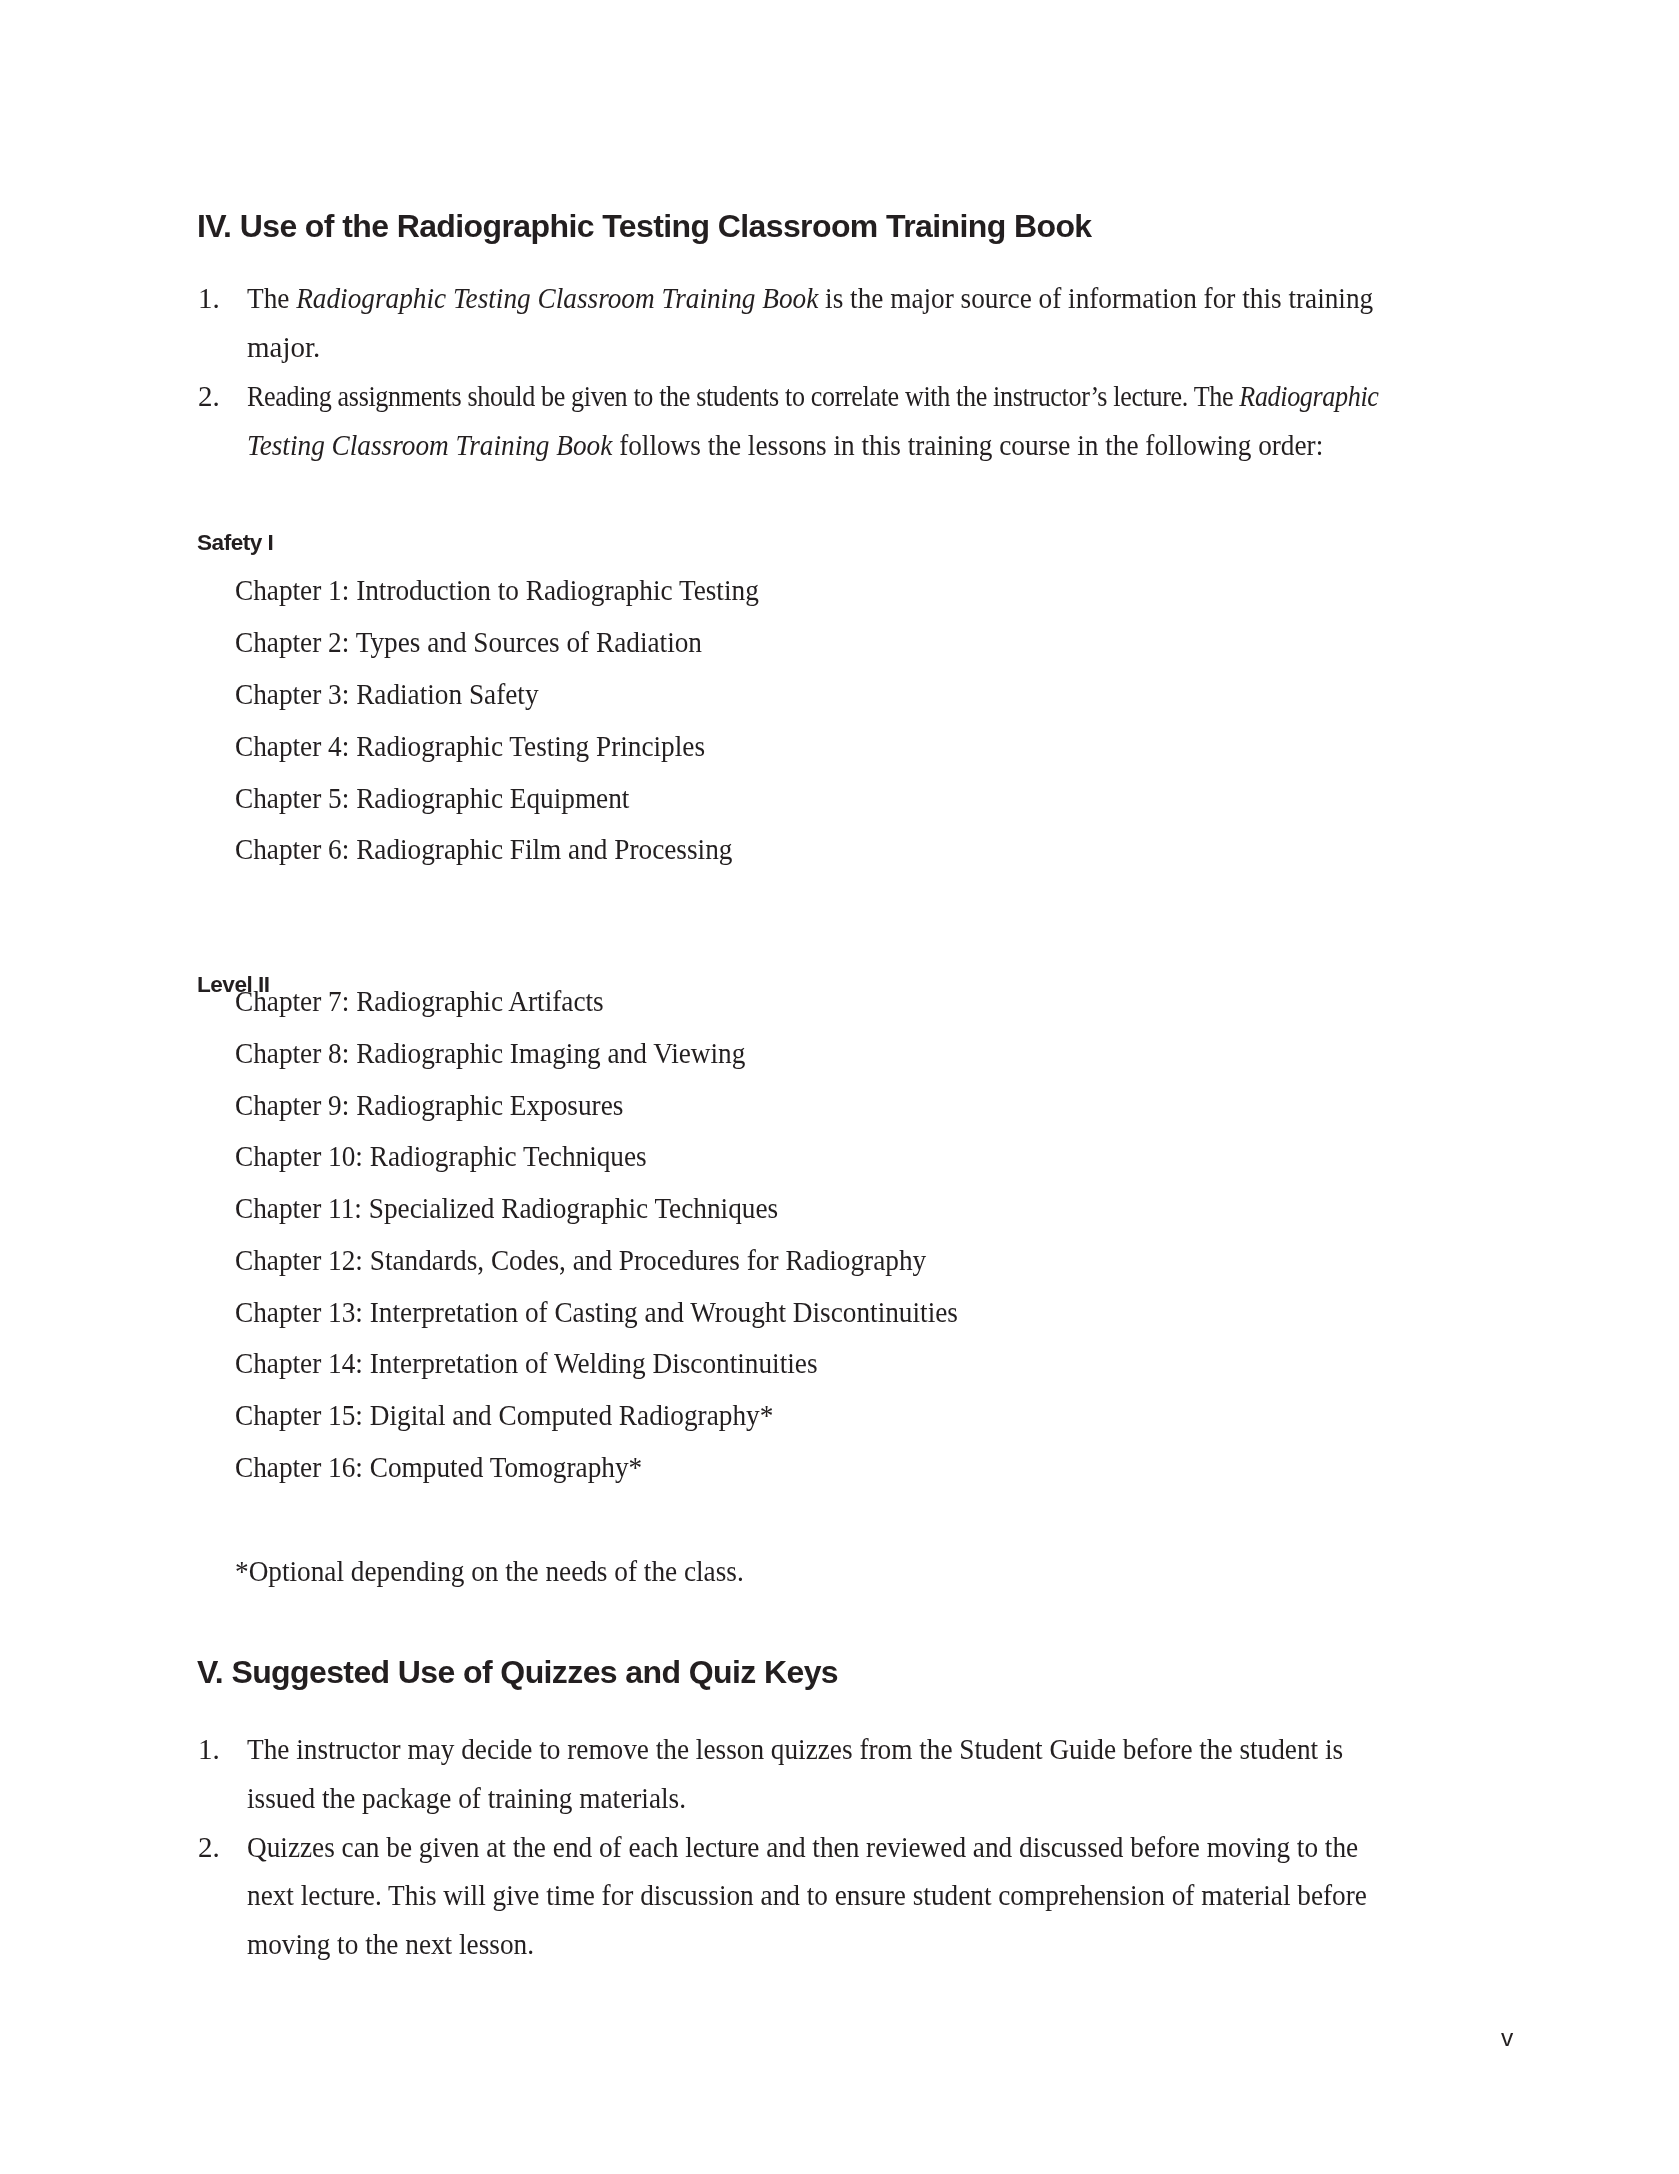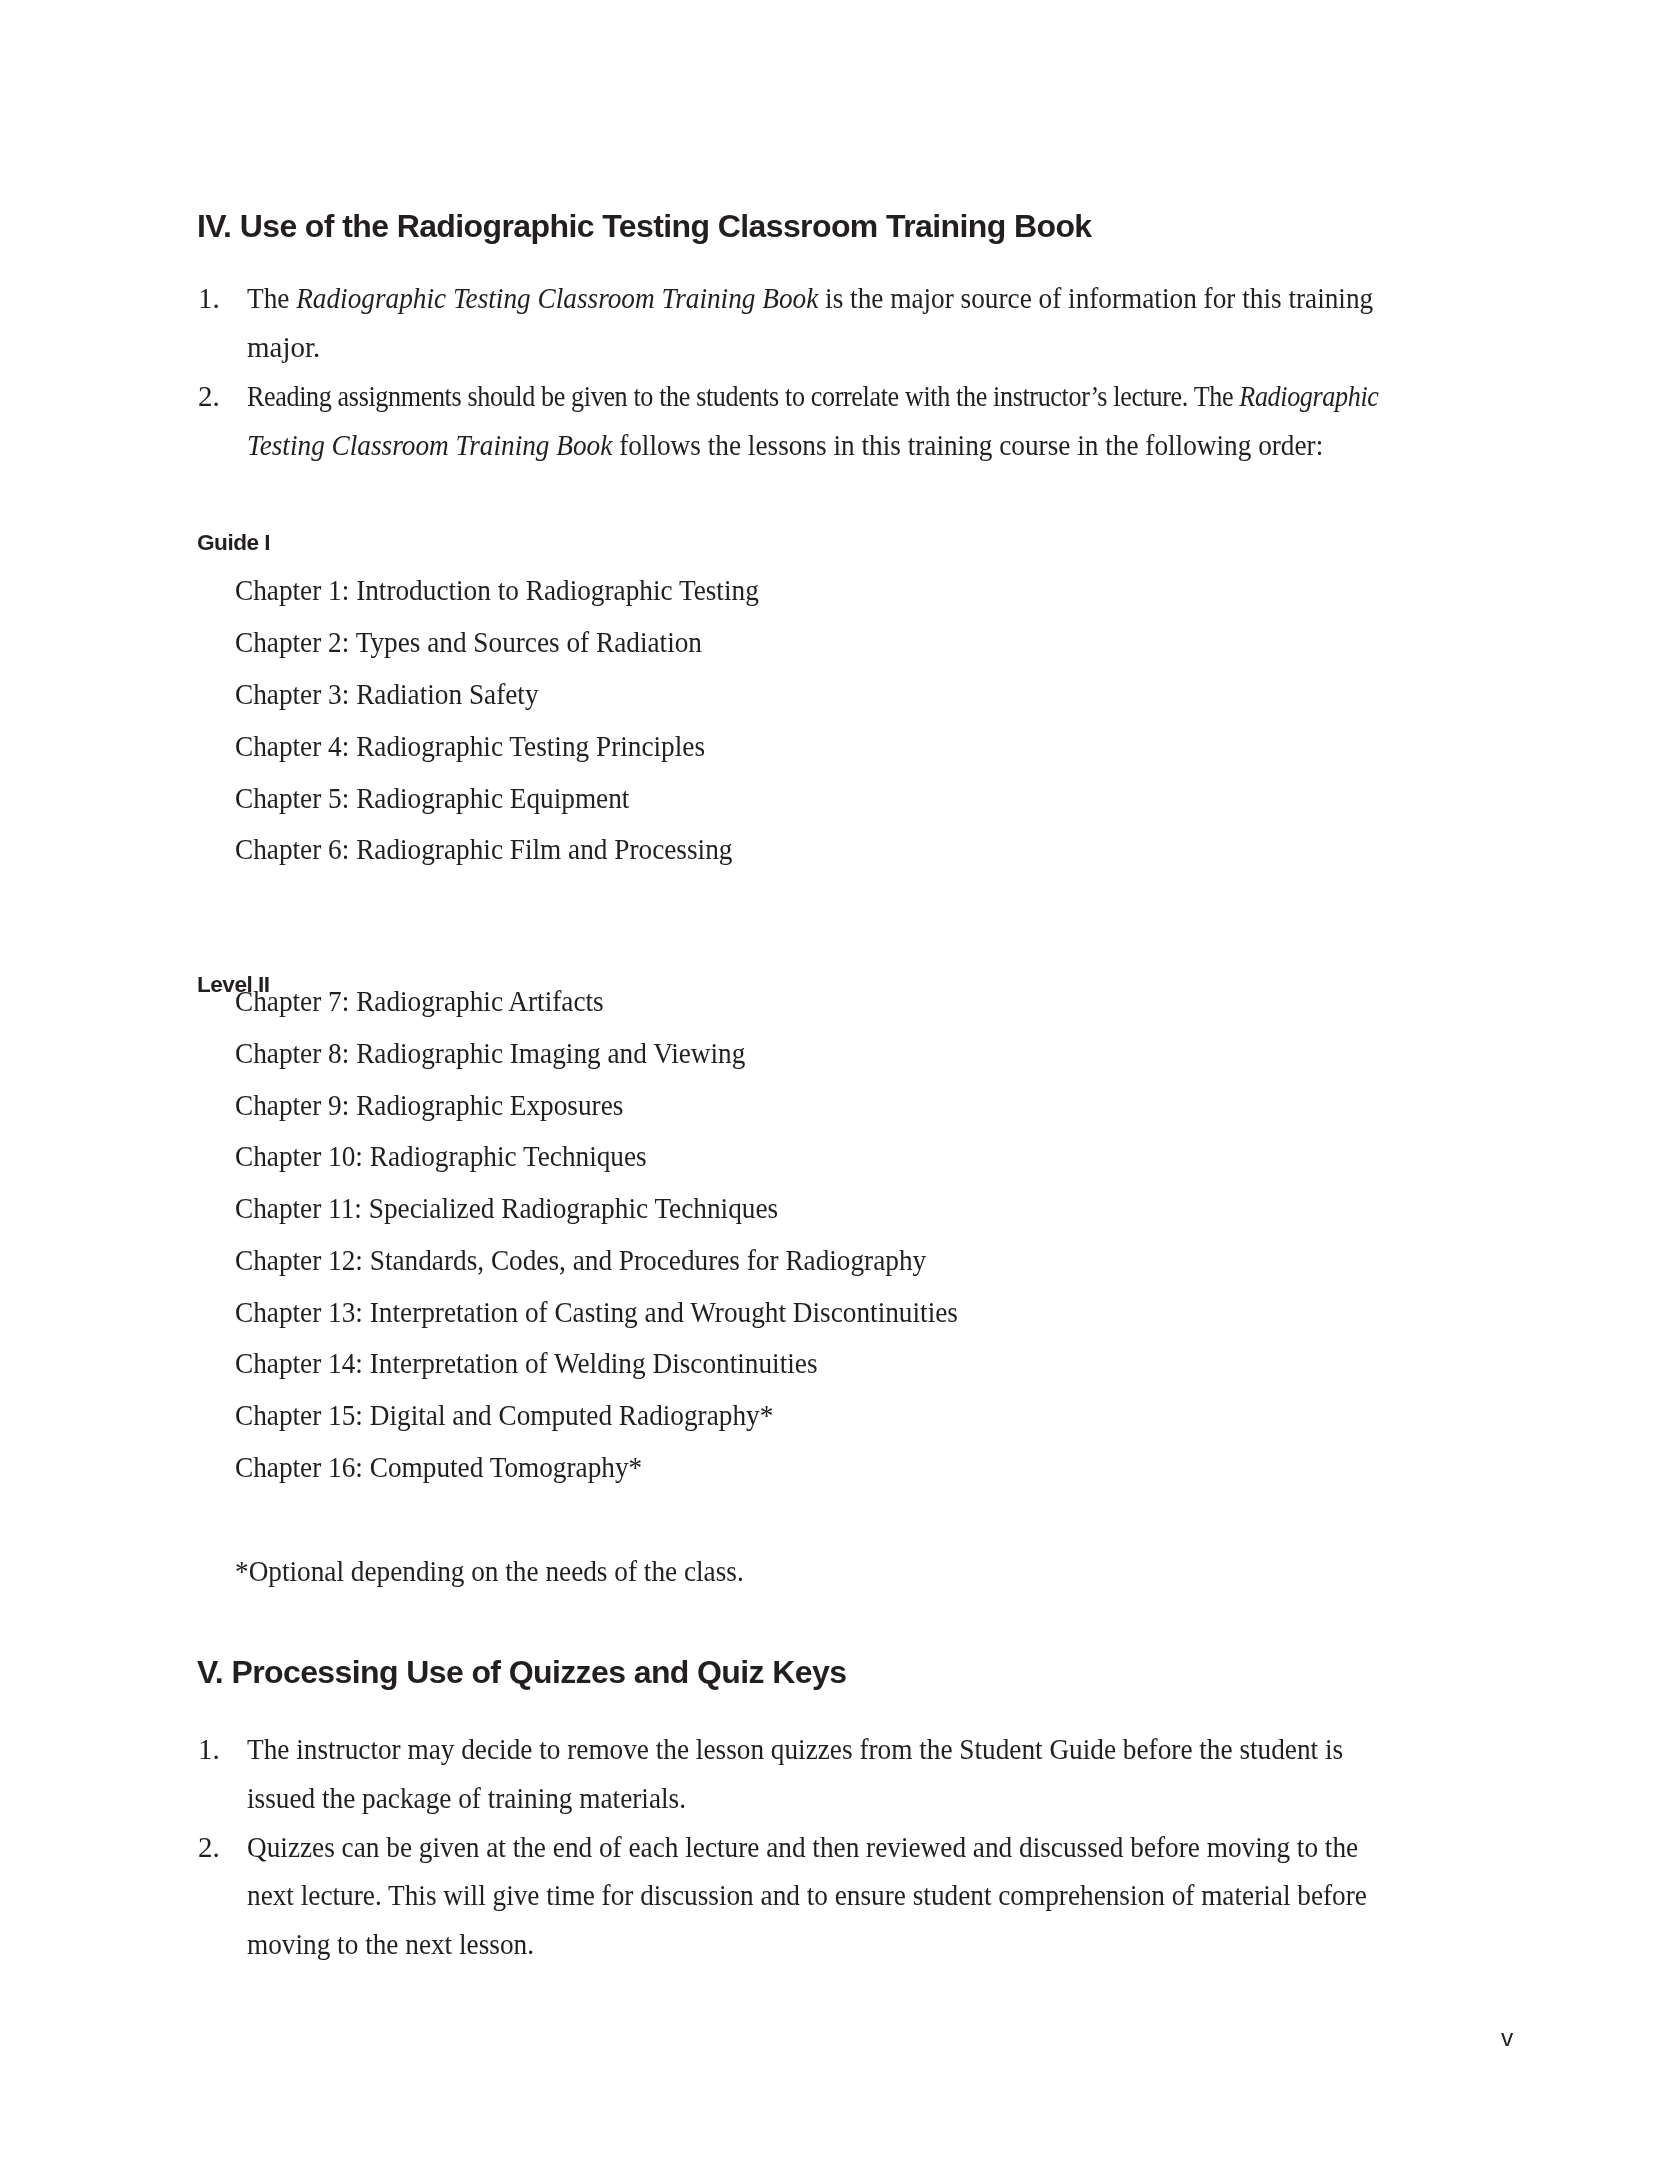--- a/index.html
+++ b/index.html
@@ -47,21 +47,21 @@
   </div>
 
   <div class="line num" style="top:380px;">2.</div>
   <div class="line txt cond2" style="top:380px; letter-spacing:-0.4px;">
     <span>Reading assignments should be given to the students to correlate with the instructor’s lecture. The </span><i>Radiographic</i>
   </div>
   <div class="line txt cond" style="top:429px;">
     <i>Testing Classroom Training Book</i><span> follows the lessons in this training course in the following order:</span>
   </div>
 
-  <div class="lvl" style="top:530px;">Guide I</div>
+  <div class="lvl" style="top:530px;">Safety I</div>
   <div class="line ch cond" style="top:574px;">Chapter 1: Introduction to Radiographic Testing</div>
   <div class="line ch cond" style="top:626px;">Chapter 2: Types and Sources of Radiation</div>
   <div class="line ch cond" style="top:678px;">Chapter 3: Radiation Safety</div>
   <div class="line ch cond" style="top:730px;">Chapter 4: Radiographic Testing Principles</div>
   <div class="line ch cond" style="top:782px;">Chapter 5: Radiographic Equipment</div>
   <div class="line ch cond" style="top:833px;">Chapter 6: Radiographic Film and Processing</div>
 
   <div class="lvl" style="top:936px;margin-top:36px;">Level II</div>
   <div class="line ch cond" style="top:985px;">Chapter 7: Radiographic Artifacts</div>
   <div class="line ch cond" style="top:1037px;">Chapter 8: Radiographic Imaging and Viewing</div>
@@ -69,21 +69,21 @@
   <div class="line ch cond" style="top:1140px;">Chapter 10: Radiographic Techniques</div>
   <div class="line ch cond" style="top:1192px;">Chapter 11: Specialized Radiographic Techniques</div>
   <div class="line ch cond" style="top:1244px;">Chapter 12: Standards, Codes, and Procedures for Radiography</div>
   <div class="line ch cond" style="top:1296px;">Chapter 13: Interpretation of Casting and Wrought Discontinuities</div>
   <div class="line ch cond" style="top:1347px;">Chapter 14: Interpretation of Welding Discontinuities</div>
   <div class="line ch cond" style="top:1399px;">Chapter 15: Digital and Computed Radiography*</div>
   <div class="line ch cond" style="top:1451px;">Chapter 16: Computed Tomography*</div>
 
   <div class="line ch cond" style="top:1555px;">*Optional depending on the needs of the class.</div>
 
-  <div class="h" style="top:1654px;">V. Processing Use of Quizzes and Quiz Keys</div>
+  <div class="h" style="top:1654px;">V. Suggested Use of Quizzes and Quiz Keys</div>
 
   <div class="line num" style="top:1733px;">1.</div>
   <div class="line txt cond" style="top:1733px;">The instructor may decide to remove the lesson quizzes from the Student Guide before the student is</div>
   <div class="line txt cond" style="top:1782px;">issued the package of training materials.</div>
 
   <div class="line num" style="top:1831px;">2.</div>
   <div class="line txt cond" style="top:1831px;">Quizzes can be given at the end of each lecture and then reviewed and discussed before moving to the</div>
   <div class="line txt cond" style="top:1879px;">next lecture. This will give time for discussion and to ensure student comprehension of material before</div>
   <div class="line txt cond" style="top:1928px;">moving to the next lesson.</div>
 

